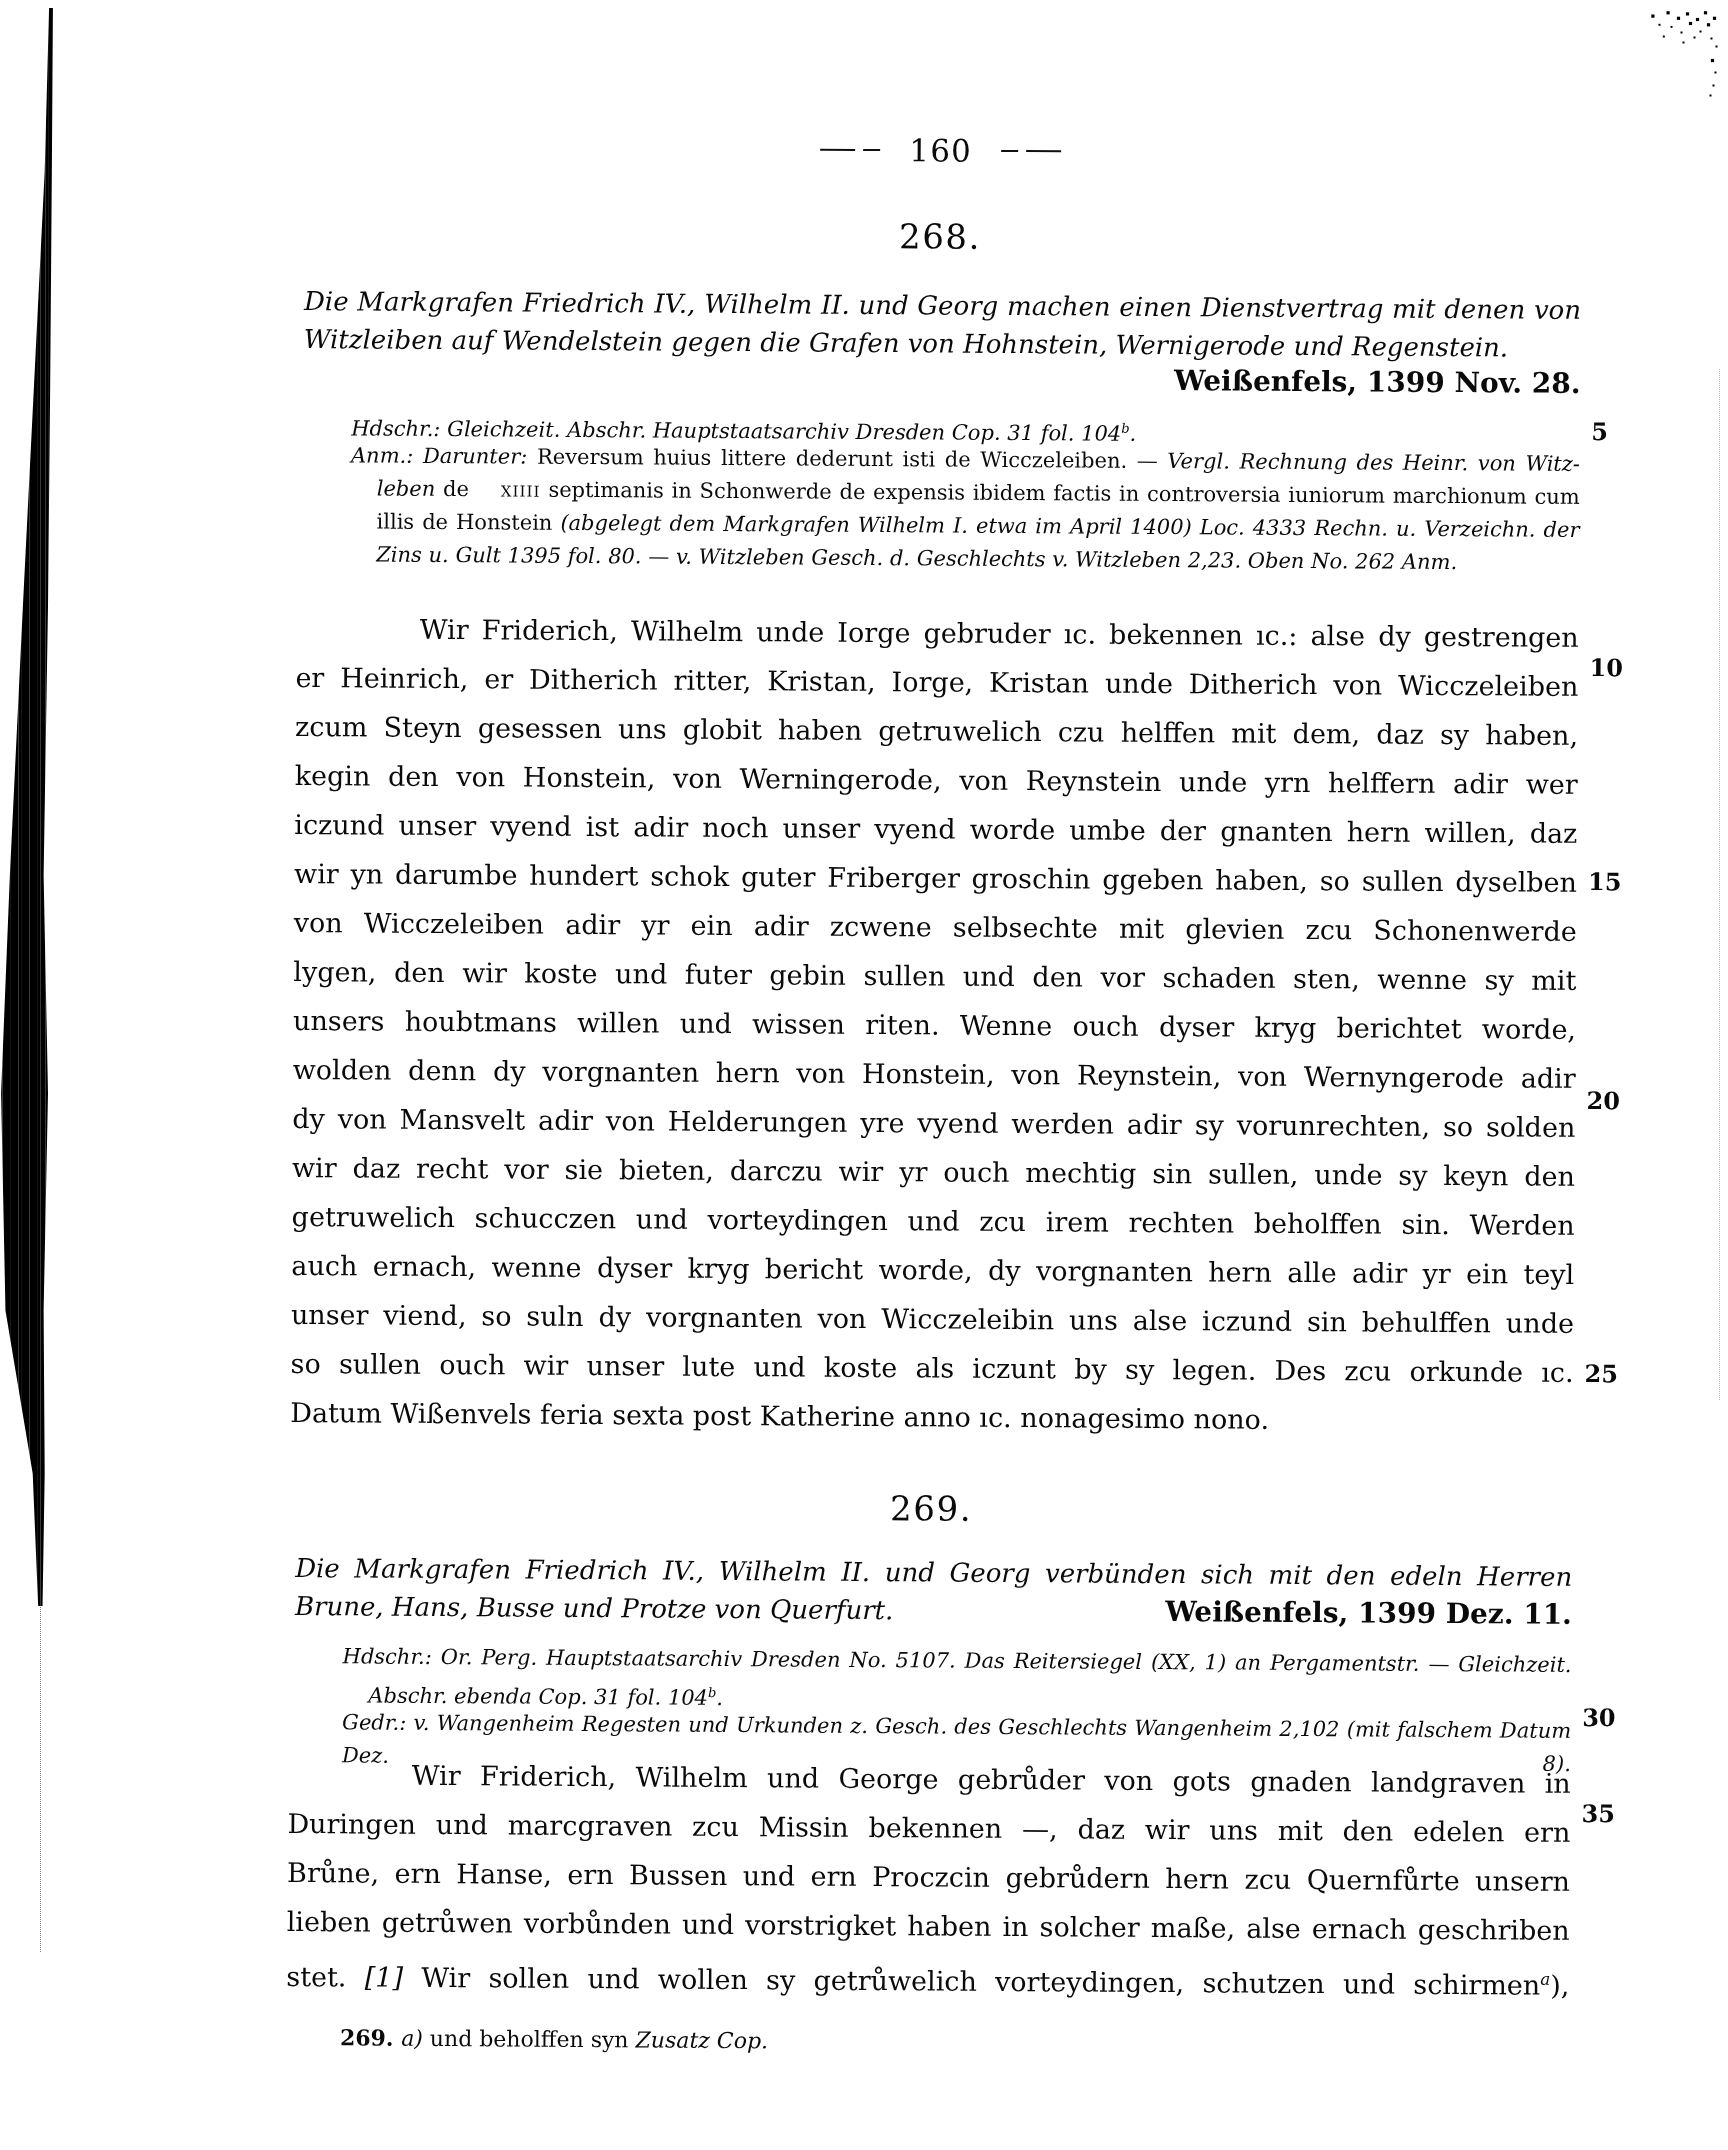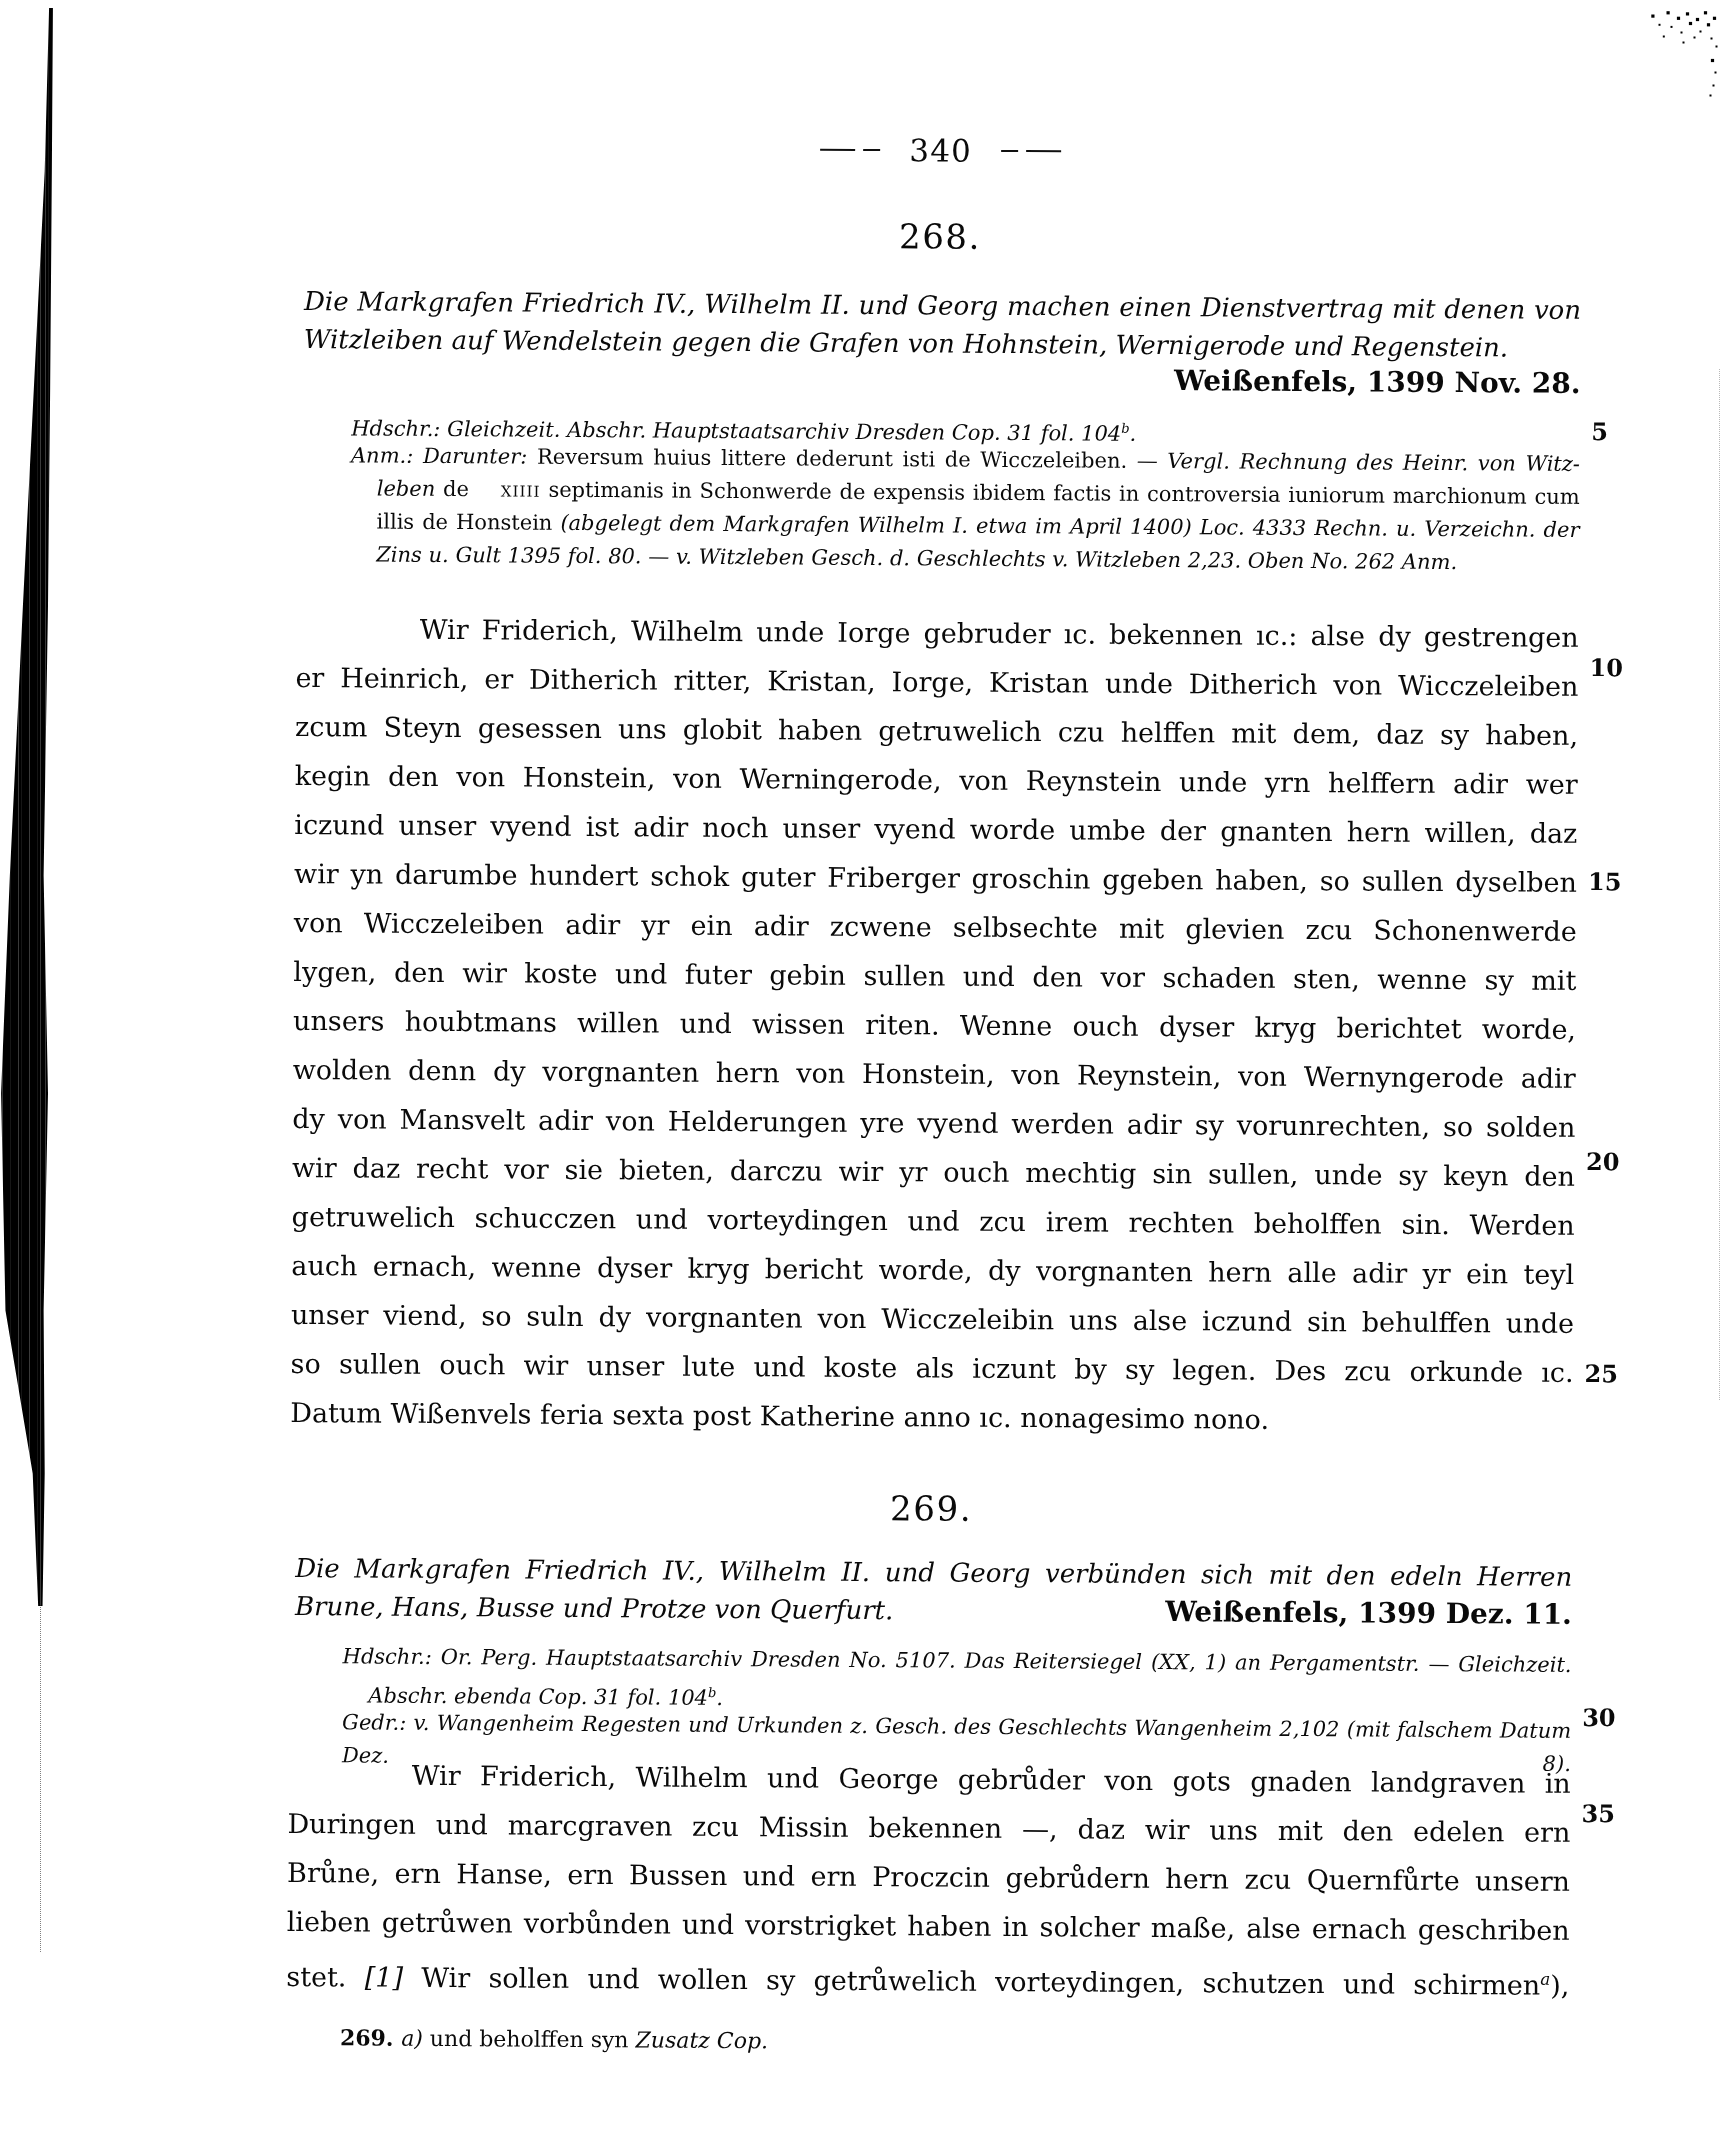--- a/index.html
+++ b/index.html
@@ -75,21 +75,21 @@
 <div class="gutter-tail"></div>
 <div class="corner-noise"></div>
 <div class="edge-dots"></div>
 
 <div id="content">
 
   <div class="abs pagenum-row">
     <span class="dash d64"></span>
     <span class="dash d32"></span>
     <span class="sp"></span>
-    <span>340</span>
+    <span>160</span>
     <span class="sp"></span>
     <span class="dash d32"></span>
     <span class="dash d64"></span>
   </div>
 
   <div class="abs entry-heading h268 center">268.</div>
 
   <div class="abs summary sum268">
     <div class="line j">Die Markgrafen Friedrich IV., Wilhelm II. und Georg machen einen Dienstvertrag mit denen von</div>
     <div class="line">Witzleiben auf Wendelstein gegen die Grafen von Hohnstein, Wernigerode und Regenstein.</div>
@@ -146,19 +146,19 @@
     <div class="line j">Brůne, ern Hanse, ern Bussen und ern Proczcin gebrůdern hern zcu Quernfůrte unsern</div>
     <div class="line j">lieben getrůwen vorbůnden und vorstrigket haben in solcher maße, alse ernach geschriben</div>
     <div class="line j"><span class="rs-r">stet. </span><span class="rs-i">[1]</span><span class="rs-r"> Wir sollen und wollen sy getrůwelich vorteydingen, schutzen und schirmen</span><span class="rs-supi">a</span><span class="rs-r">),</span></div>
   </div>
 
   <div class="abs footnote"><span class="rs-b">269. </span><span class="rs-i">a) </span><span class="rs-r">und beholffen syn </span><span class="rs-i">Zusatz Cop.</span></div>
 
   <div class="mnum" style="top:410px">5</div>
   <div class="mnum" style="top:646px">10</div>
   <div class="mnum" style="top:860px">15</div>
-  <div class="mnum" style="top:1140px">20</div>
+  <div class="mnum" style="top:1079px">20</div>
   <div class="mnum" style="top:1352px">25</div>
   <div class="mnum" style="top:1696px">30</div>
   <div class="mnum" style="top:1792px">35</div>
 
 </div>
 
 
 </body></html>

